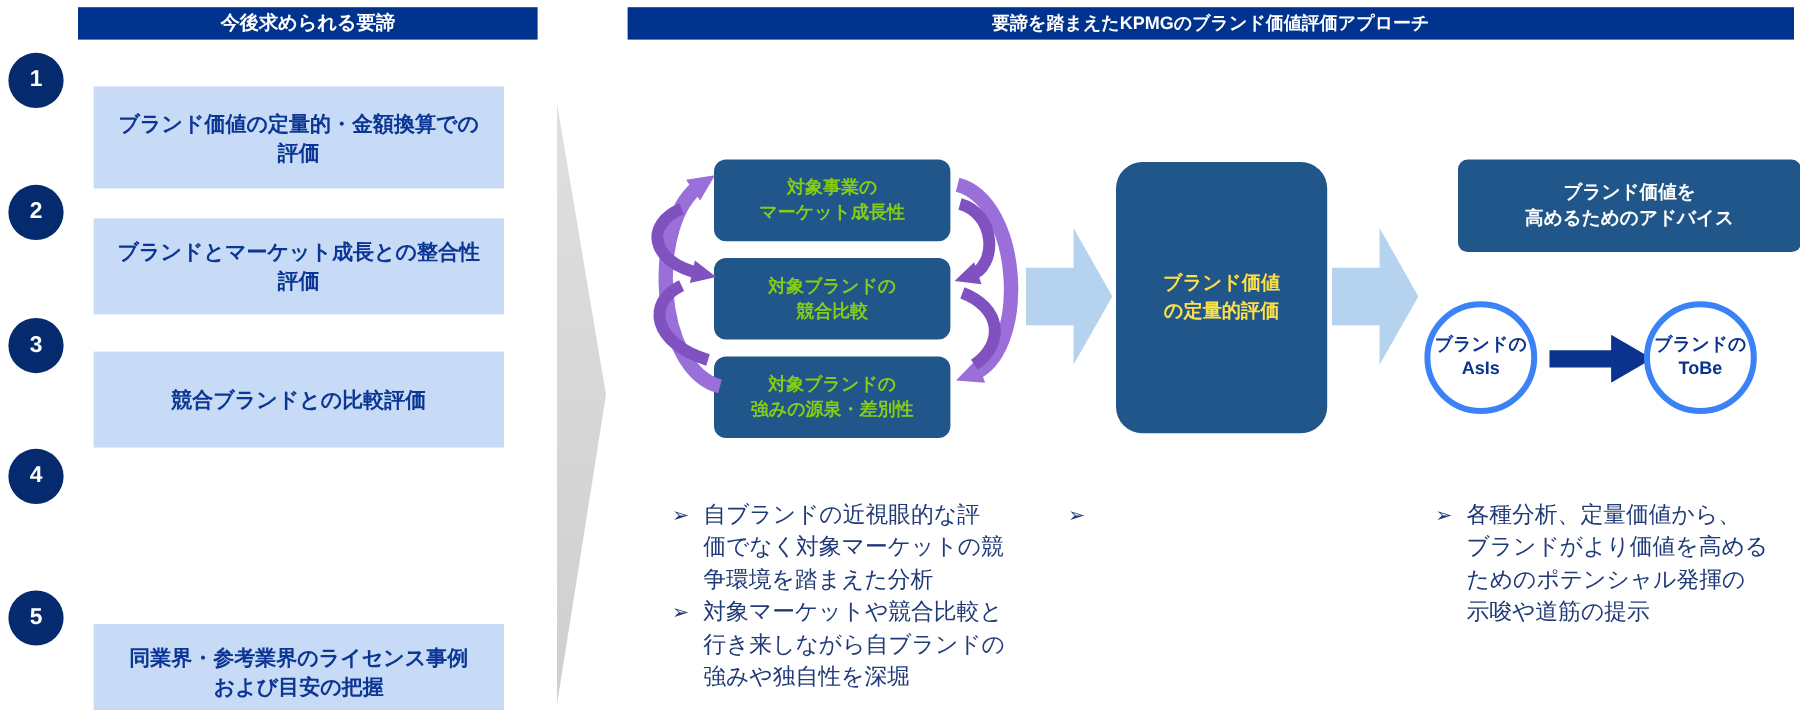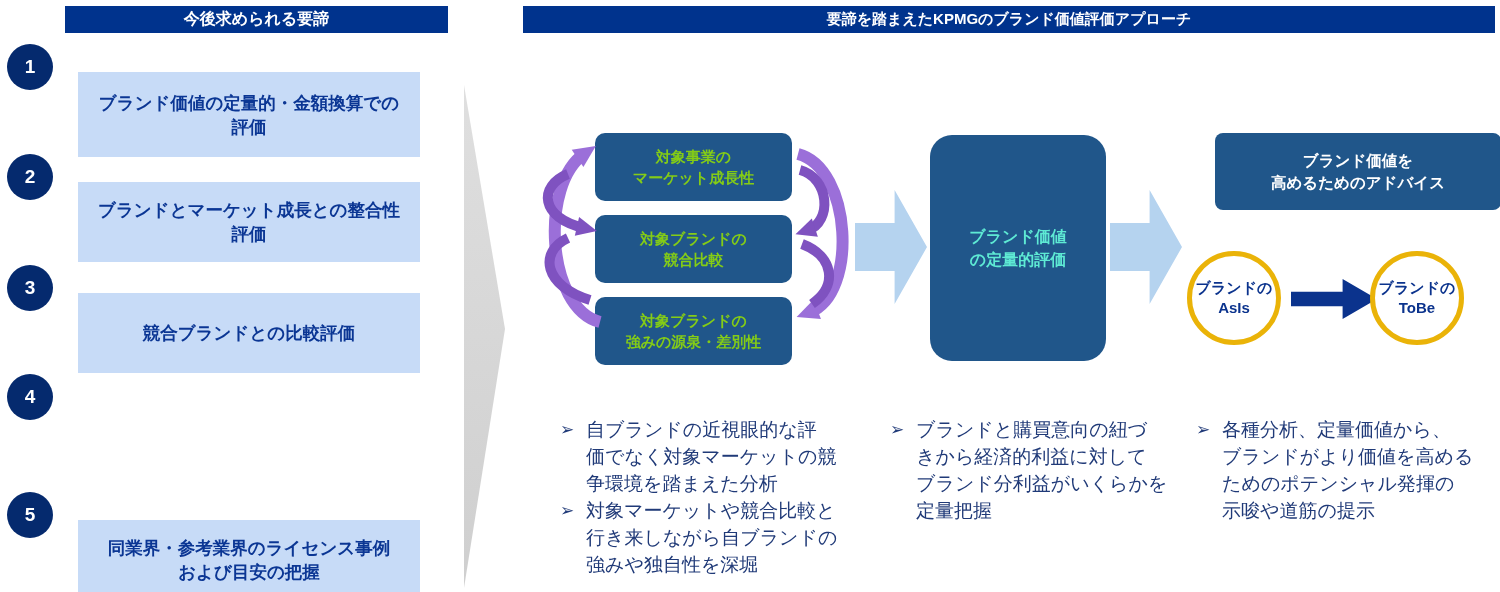--- a/index.html
+++ b/index.html
@@ -39,29 +39,29 @@
   .cycle-right{left:790px;}
 
   
   .chev{position:absolute;width:72px;height:114px;background:#B5D3EF;
         clip-path:polygon(0 29%,55% 29%,55% 0,100% 50%,55% 100%,55% 71%,0 71%);}
   .chev1{left:855px;top:190px;}
   .chev2{left:1110px;top:190px;}
 
   
   .quant{position:absolute;left:930px;top:135px;width:176px;height:226px;background:#20568A;
-       border-radius:22px;color:#5eead4;font-weight:bold;font-size:16px;line-height:23px;
+       border-radius:22px;color:#fde047;font-weight:bold;font-size:16px;line-height:23px;
        text-align:center;display:flex;align-items:center;justify-content:center;}
 
   
   .advice{position:absolute;left:1185px;top:133px;width:286px;height:77px;background:#20568A;
        border-radius:8px;color:#fff;font-weight:bold;font-size:15.5px;line-height:22px;
        text-align:center;display:flex;align-items:center;justify-content:center;margin-left:30px;}
   .brandc{position:absolute;top:251px;width:94px;height:94px;border-radius:50%;background:#fff;
-       border:5px solid #eab308;box-sizing:border-box;color:#0B338D;font-weight:bold;
+       border:5px solid #3b82f6;box-sizing:border-box;color:#0B338D;font-weight:bold;
        font-size:15px;line-height:20px;text-align:center;
        display:flex;align-items:center;justify-content:center;}
   .asis{left:1187px;}.tobe{left:1370px;}
   .fwd-arrow{position:absolute;left:1291px;top:279px;width:86px;height:40px;background:#0B338D;
        clip-path:polygon(0 32%,60% 32%,60% 0,100% 50%,60% 100%,60% 68%,0 68%);}
 
   
   .bcol{position:absolute;top:416px;width:312px;display:flex;flex-direction:column;gap:0;}
   .bcol1{left:560px;}.bcol2{left:890px;}.bcol3{left:1196px;}
   .bullet{display:flex;align-items:flex-start;color:#203A78;font-size:19px;line-height:27px;}
@@ -141,24 +141,20 @@
       <span class="bmark">➢</span>
       <span class="prewrap">対象マーケットや競合比較と
 行き来しながら自ブランドの
 強みや独自性を深堀</span>
     </div>
   </div>
 
   <div class="bcol bcol2">
     <div class="bullet">
       <span class="bmark">➢</span>
-      <span class="prewrap">ブランドと購買意向の紐づ
-きから経済的利益に対して
-ブランド分利益がいくらかを
-定量把握</span>
     </div>
   </div>
 
   <div class="bcol bcol3">
     <div class="bullet">
       <span class="bmark">➢</span>
       <span class="prewrap">各種分析、定量価値から、
 ブランドがより価値を高める
 ためのポテンシャル発揮の
 示唆や道筋の提示</span>

